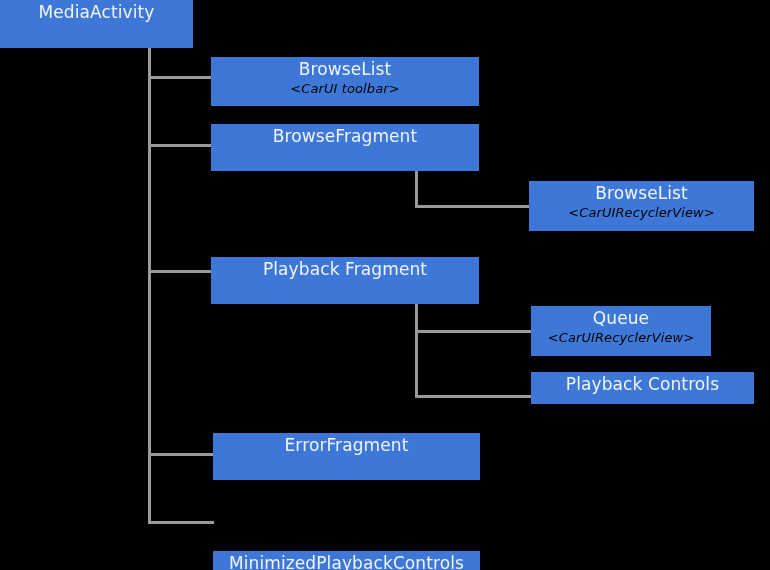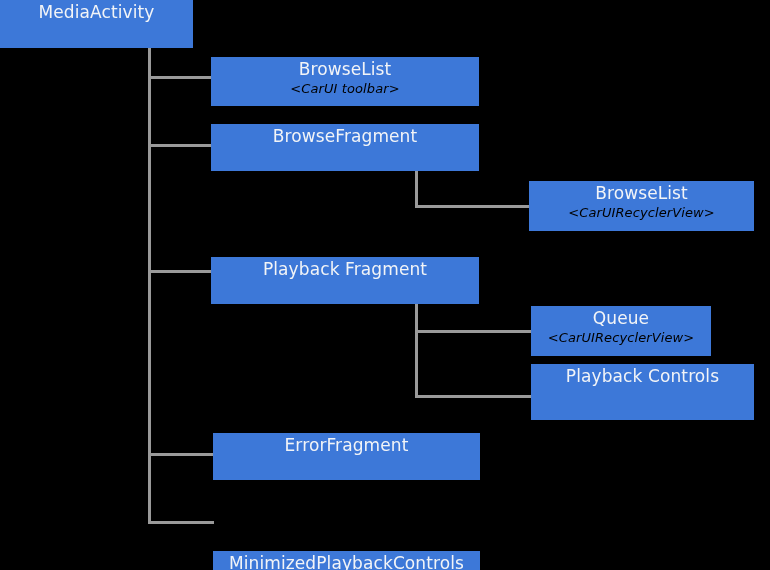--- a/index.html
+++ b/index.html
@@ -93,21 +93,21 @@
   <div class="node" style="left:211px; top:249px; width:268px; height:47px;margin-top:8px;">
     <div class="node-title">Playback Fragment</div>
 
   </div>
 
   <div class="node" style="left:531px; top:306px; width:180px; height:50px;">
     <div class="node-title">Queue</div>
     <div class="node-subtitle">&lt;CarUIRecyclerView&gt;</div>
   </div>
 
-  <div class="node" style="left:531px; top:364px; width:223px; height:56px;">
+  <div class="node" style="left:531px; top:372px; width:223px; height:32px;">
     <div class="node-title">Playback Controls</div>
 
   </div>
 
   <div class="node" style="left:213px; top:433px; width:267px; height:47px;">
     <div class="node-title">ErrorFragment</div>
 
   </div>
 
   <div class="node" style="left:213px; top:503px; width:267px; height:47px;margin-top:48px;">

